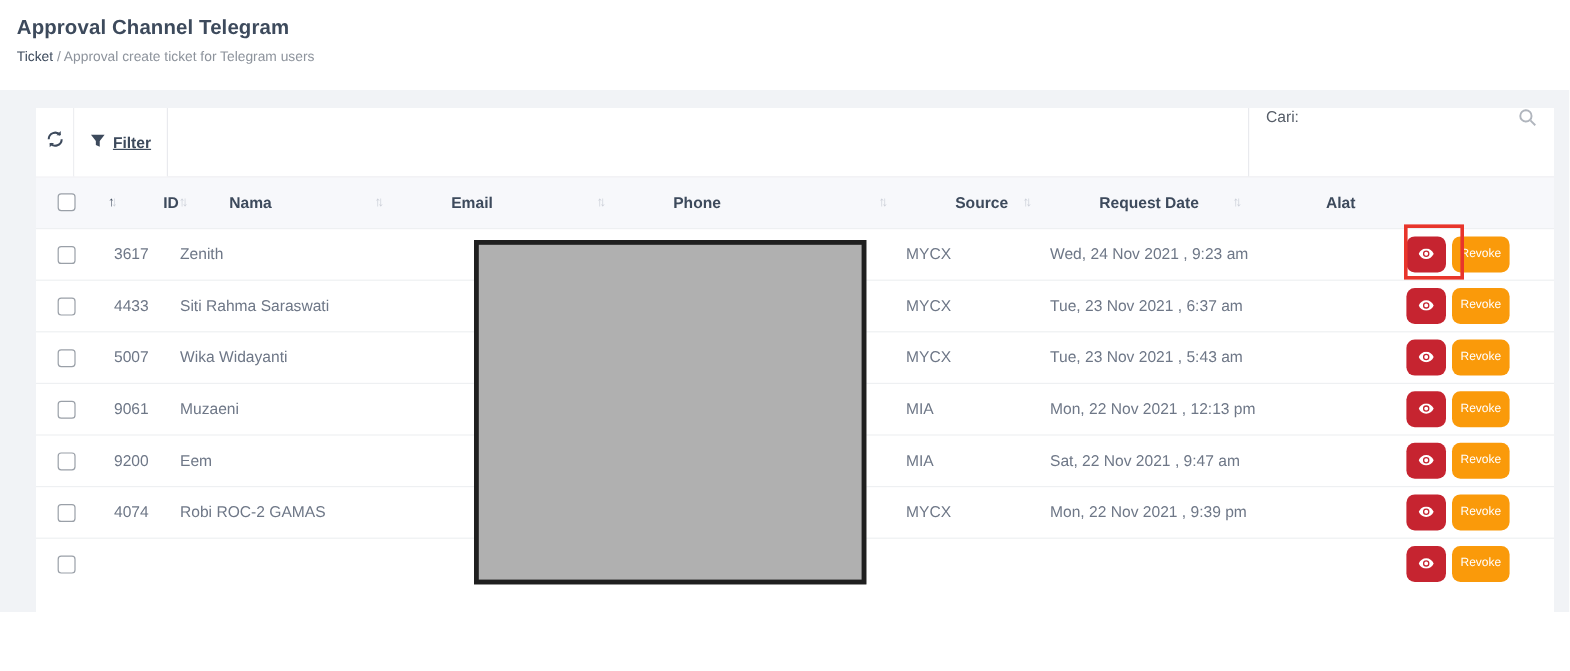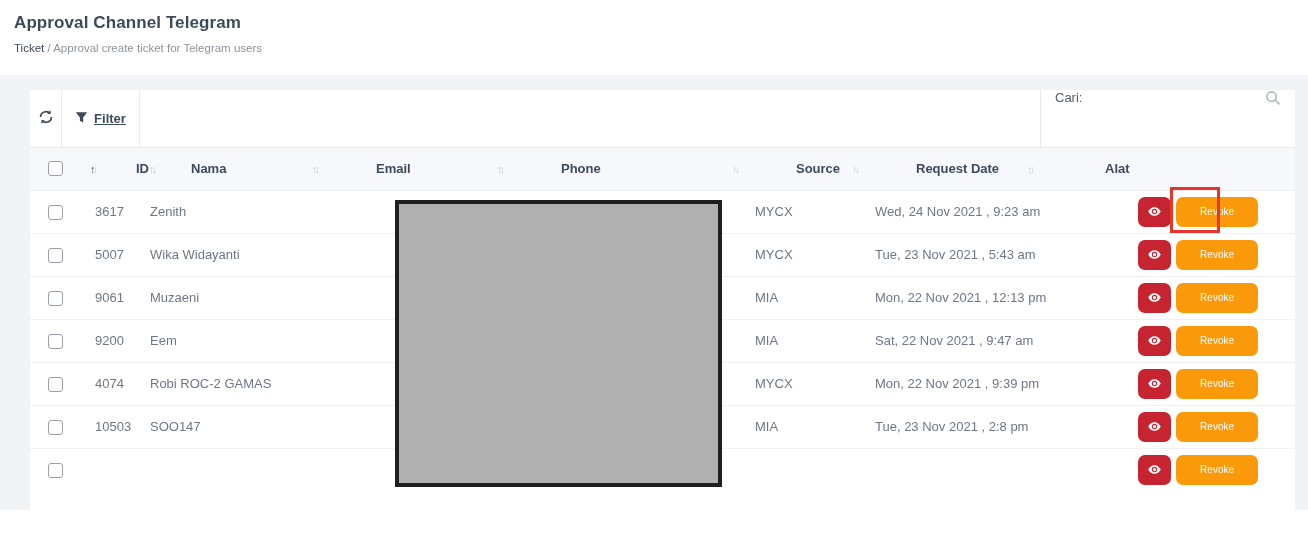--- a/index.html
+++ b/index.html
@@ -41,21 +41,21 @@
   .sort { margin-left:auto; font-size:11px; color:#c9cdd6; letter-spacing:-3px; white-space:nowrap; }
   .sort .active { color:#3d4a5c; }
   .th-sel { display:flex; align-items:center; padding-left:18px; gap:12px; }
   th.th-alat { text-align:left; padding-left:55px; }
 
   tbody td { height:43px; font-size:13px; color:#6e7787; border-top:1px solid #eef0f2; }
   td.cell-sel { padding-left:18px; }
   .checkbox { display:inline-block; width:15px; height:15px; border:1.5px solid #9aa0a8; border-radius:3px; background:#fff; cursor:pointer; vertical-align:middle; }
   td.cell-actions .actions { display:flex; align-items:center; justify-content:flex-end; padding-right:37px; gap:5px; }
   .btn-view { width:33px; height:30px; border:none; border-radius:7px; background:#c62430; display:flex; align-items:center; justify-content:center; cursor:pointer; }
-  .btn-revoke { height:30px; padding:0 24px; border:none; border-radius:7px; background:#fa9a0a; color:#fff; font-size:10px; font-family:"Liberation Sans",sans-serif; cursor:pointer; }
+  .btn-revoke { height:30px; padding:0 7px; border:none; border-radius:7px; background:#fa9a0a; color:#fff; font-size:10px; font-family:"Liberation Sans",sans-serif; cursor:pointer; }
 
   
   .redaction-box { position:absolute; left:395px; top:200px; width:327px; height:287px; background:#b0b0b0; border:4px solid #1f1f1f; z-index:5; }
   .highlight-box { position:absolute; left:1170px; top:187px; width:50px; height:46px; border:3px solid #e8352b; z-index:6; background:transparent; pointer-events:none; }
 </style>
 </head>
 <body>
 
 <div class="page">
 
@@ -176,20 +176,39 @@
                     <span><svg width="13" height="9" viewBox="0 0 24 16">
                         <path d="M12 0C7 0 2.7 3 .5 8 2.7 13 7 16 12 16s9.3-3 11.5-8C21.3 3 17 0 12 0zm0 13a5 5 0 1 1 0-10 5 5 0 0 1 0 10zm0-8a3 3 0 1 0 0 6 3 3 0 0 0 0-6z" fill="#fff"></path>
                       </svg></span>
                   </button>
         <button class="btn-revoke">Revoke</button>
       </div>
     </td>
   </tr>
   <tr>
     <td class="cell-sel"><span class="checkbox"></span></td>
+    <td>4433</td>
+    <td>Siti Rahma Saraswati</td>
+    <td></td>
+    <td></td>
+    <td>MYCX</td>
+    <td>Tue, 23 Nov 2021 , 6:37 am</td>
+    <td class="cell-actions">
+      <div class="actions">
+        <button class="btn-view">
+                    <span><svg width="13" height="9" viewBox="0 0 24 16">
+                        <path d="M12 0C7 0 2.7 3 .5 8 2.7 13 7 16 12 16s9.3-3 11.5-8C21.3 3 17 0 12 0zm0 13a5 5 0 1 1 0-10 5 5 0 0 1 0 10zm0-8a3 3 0 1 0 0 6 3 3 0 0 0 0-6z" fill="#fff"></path>
+                      </svg></span>
+                  </button>
+        <button class="btn-revoke">Revoke</button>
+      </div>
+    </td>
+  </tr>
+  <tr>
+    <td class="cell-sel"><span class="checkbox"></span></td>
     <td>5007</td>
     <td>Wika Widayanti</td>
     <td></td>
     <td></td>
     <td>MYCX</td>
     <td>Tue, 23 Nov 2021 , 5:43 am</td>
     <td class="cell-actions">
       <div class="actions">
         <button class="btn-view">
                     <span><svg width="13" height="9" viewBox="0 0 24 16">
@@ -252,39 +271,20 @@
                     <span><svg width="13" height="9" viewBox="0 0 24 16">
                         <path d="M12 0C7 0 2.7 3 .5 8 2.7 13 7 16 12 16s9.3-3 11.5-8C21.3 3 17 0 12 0zm0 13a5 5 0 1 1 0-10 5 5 0 0 1 0 10zm0-8a3 3 0 1 0 0 6 3 3 0 0 0 0-6z" fill="#fff"></path>
                       </svg></span>
                   </button>
         <button class="btn-revoke">Revoke</button>
       </div>
     </td>
   </tr>
   <tr>
     <td class="cell-sel"><span class="checkbox"></span></td>
-    <td>10503</td>
-    <td>SOO147</td>
-    <td></td>
-    <td></td>
-    <td>MIA</td>
-    <td>Tue, 23 Nov 2021 , 2:8 pm</td>
-    <td class="cell-actions">
-      <div class="actions">
-        <button class="btn-view">
-                    <span><svg width="13" height="9" viewBox="0 0 24 16">
-                        <path d="M12 0C7 0 2.7 3 .5 8 2.7 13 7 16 12 16s9.3-3 11.5-8C21.3 3 17 0 12 0zm0 13a5 5 0 1 1 0-10 5 5 0 0 1 0 10zm0-8a3 3 0 1 0 0 6 3 3 0 0 0 0-6z" fill="#fff"></path>
-                      </svg></span>
-                  </button>
-        <button class="btn-revoke">Revoke</button>
-      </div>
-    </td>
-  </tr>
-  <tr>
-    <td class="cell-sel"><span class="checkbox"></span></td>
     <td></td>
     <td></td>
     <td></td>
     <td></td>
     <td></td>
     <td></td>
     <td class="cell-actions">
       <div class="actions">
         <button class="btn-view">
                     <span><svg width="13" height="9" viewBox="0 0 24 16">

